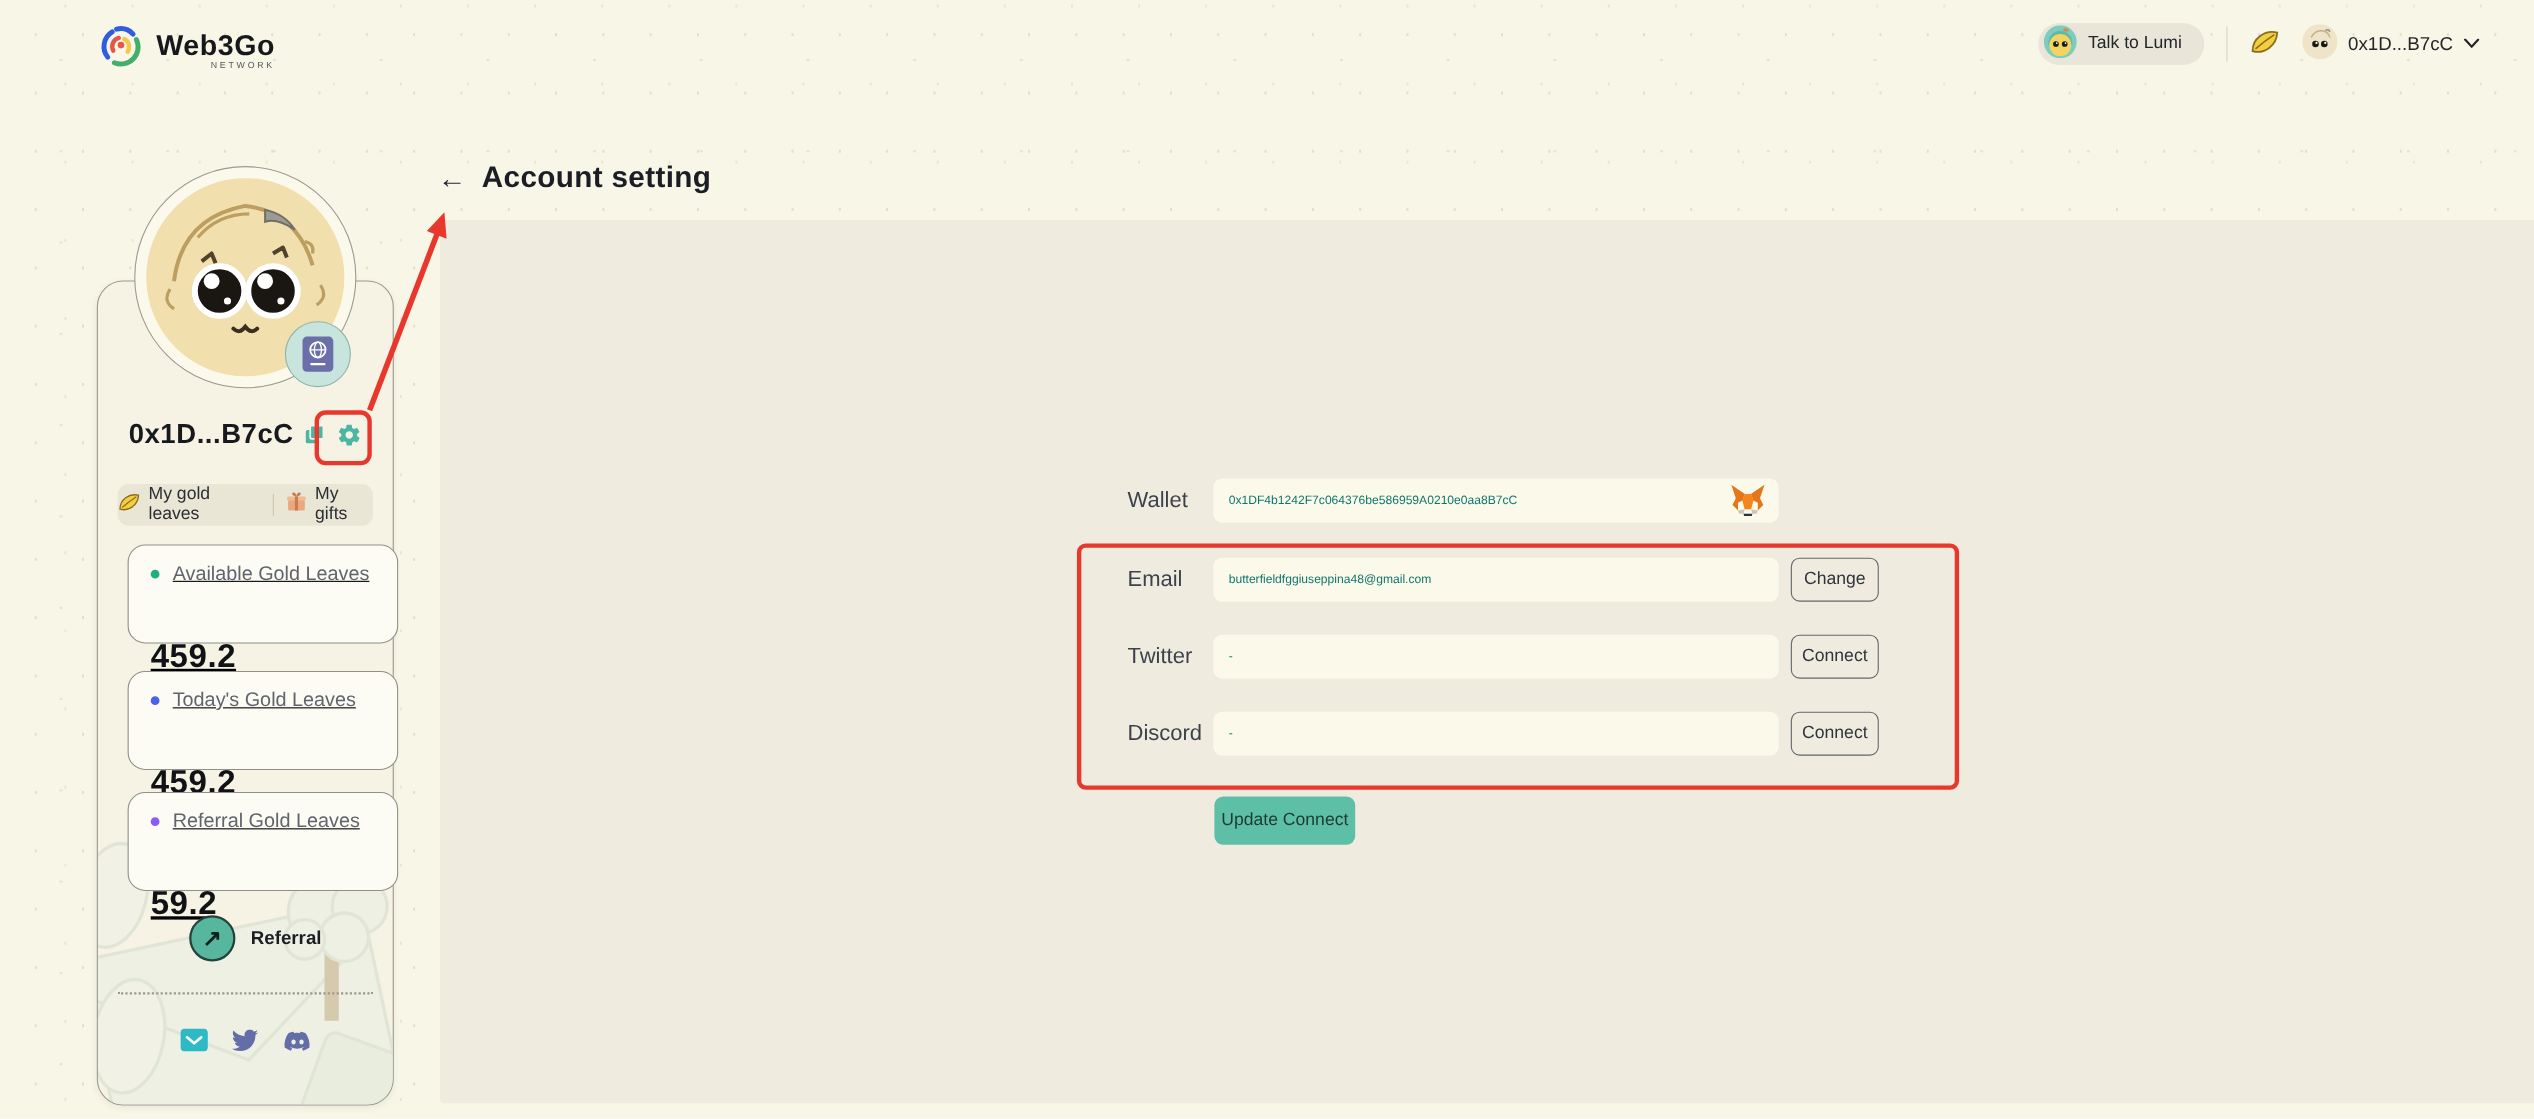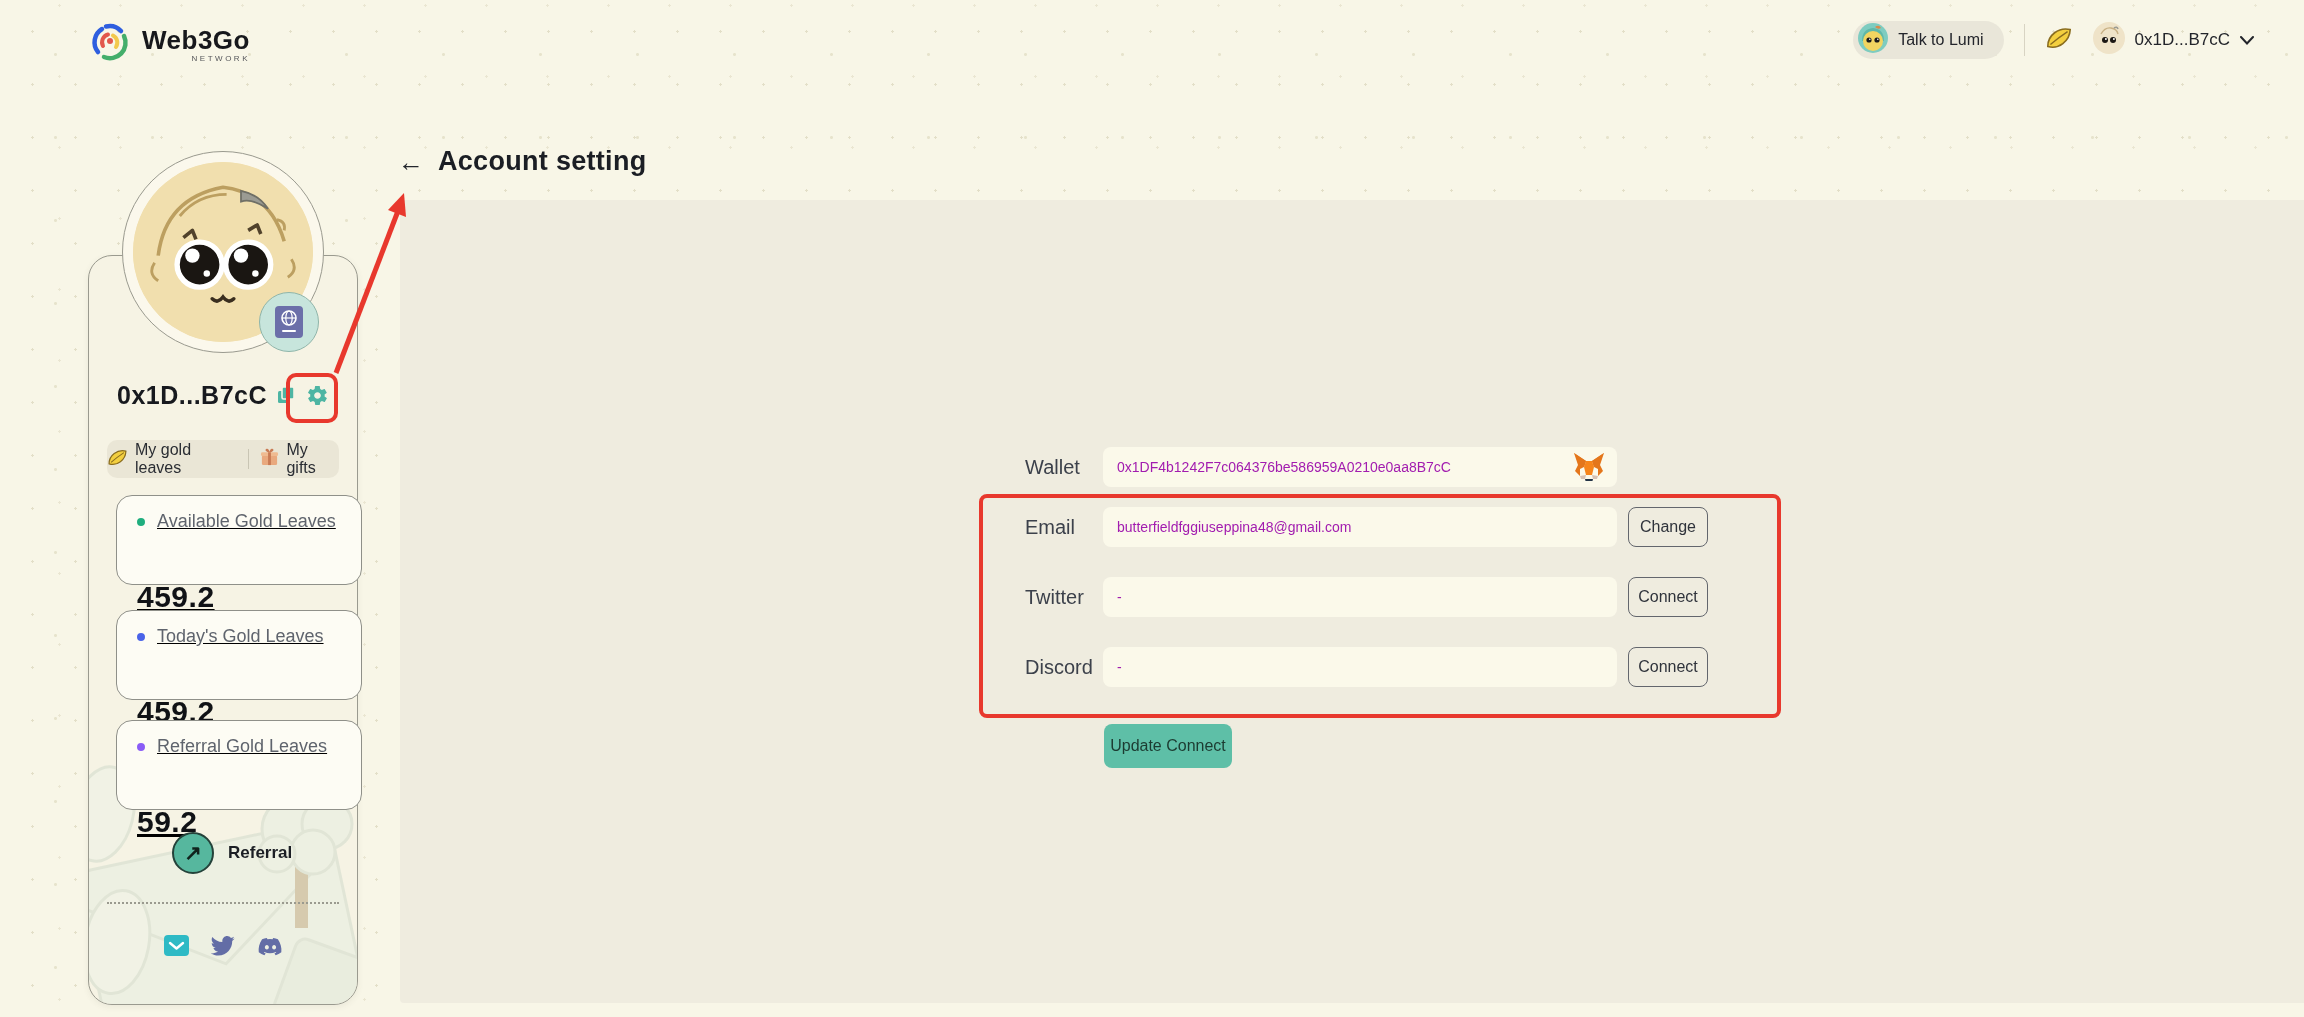--- a/index.html
+++ b/index.html
@@ -72,21 +72,21 @@
     display:flex; align-items:center; justify-content:center; font-size:21px; font-weight:700; color:#10221C; }
   .referral-label{ font-size:17px; font-weight:700; color:#1B1E24; }
   .dash-div{ position:absolute; left:19px; top:647px; width:232px; border-top:2px dotted #9A9A8F; }
   .social-row{ position:absolute; left:0; top:680px; width:270px; display:flex; justify-content:center;
     align-items:center; gap:22px; }
   
   .form{ position:absolute; left:1025px; top:435px; width:760px; height:340px; }
   .form-row{ position:absolute; left:0; width:760px; height:40px; display:flex; align-items:center; }
   .f-label{ width:78px; font-size:20px; color:#3C414B; }
   .f-input{ width:514px; height:40px; background:#FBF9EA; border:none; border-radius:8px;
-    font-family:"Liberation Sans",sans-serif; font-size:14px; color:#a21caf; padding:0 14px; outline:none; }
+    font-family:"Liberation Sans",sans-serif; font-size:11px; color:#0f766e; padding:0 14px; outline:none; }
   .wallet-wrap{ position:relative; width:514px; height:40px; }
   .wallet-wrap .f-input{ width:514px; padding-right:54px; }
   .mm-icon{ position:absolute; right:12px; top:5px; }
   .f-btn{ margin-left:11px; width:80px; height:40px; border:1px solid #63666D; border-radius:8px;
     background:transparent; font-family:"Liberation Sans",sans-serif; font-size:16px; color:#2F333B; cursor:pointer; }
   .submit-btn{ position:absolute; left:79px; top:289px; width:128px; height:44px; background:#5EBFA7;
     border:none; border-radius:8px; font-family:"Liberation Sans",sans-serif; font-size:16px; color:#1C3B31; cursor:pointer; }
   .form-annot{ position:absolute; left:979px; top:494px; width:802px; height:224px;
     border:4px solid #E8382D; border-radius:8px; pointer-events:none; }
   .annot-arrow{ position:absolute; left:0; top:0; width:2304px; height:1017px; pointer-events:none; }
@@ -300,21 +300,21 @@
       </span>
       <span class="icon-btn">
         <svg width="26" height="20" viewBox="0 0 24 21" fill="#636DA6">
           <path d="M20.3 3.4A19.8 19.8 0 0 0 15.4 2c-.2.4-.5.9-.6 1.3a18.3 18.3 0 0 0-5.5 0C9.1 2.9 8.8 2.4 8.6 2a19.7 19.7 0 0 0-4.9 1.5C.6 8.1-.3 12.6.2 17.1a19.9 19.9 0 0 0 6 3c.5-.6.9-1.3 1.2-2-.7-.2-1.3-.5-1.9-.9l.5-.4a14.2 14.2 0 0 0 12.1 0l.5.4c-.6.4-1.3.7-1.9.9.3.7.7 1.4 1.2 2a19.8 19.8 0 0 0 6-3c.6-5.2-.9-9.6-3.6-13.7zM8.7 14.3c-1.2 0-2.1-1.1-2.1-2.4s.9-2.4 2.1-2.4 2.2 1.1 2.1 2.4c0 1.3-.9 2.4-2.1 2.4zm7.6 0c-1.2 0-2.1-1.1-2.1-2.4s.9-2.4 2.1-2.4 2.2 1.1 2.1 2.4c0 1.3-.9 2.4-2.1 2.4z"></path>
         </svg>
       </span>
     </div>
   </div>
 
   <div class="form">
-    <div class="form-row" style="top:12px">
+    <div class="form-row" style="top:0">
       <span class="f-label">Wallet</span>
       <span class="wallet-wrap">
         <input class="f-input" readonly="" value="0x1DF4b1242F7c064376be586959A0210e0aa8B7cC" style="">
         <span class="mm-icon">
           <svg width="32" height="30" viewBox="0 0 32 30">
             <polygon points="1,1 13,9 11,15" fill="#E2761B"></polygon>
             <polygon points="31,1 19,9 21,15" fill="#E2761B"></polygon>
             <polygon points="1,1 5,13 2,19 7,24 7,17 11,15 13,9" fill="#E4761B"></polygon>
             <polygon points="31,1 27,13 30,19 25,24 25,17 21,15 19,9" fill="#E4761B"></polygon>
             <polygon points="11,15 13,9 19,9 21,15 19,23 13,23" fill="#F6851B"></polygon>

